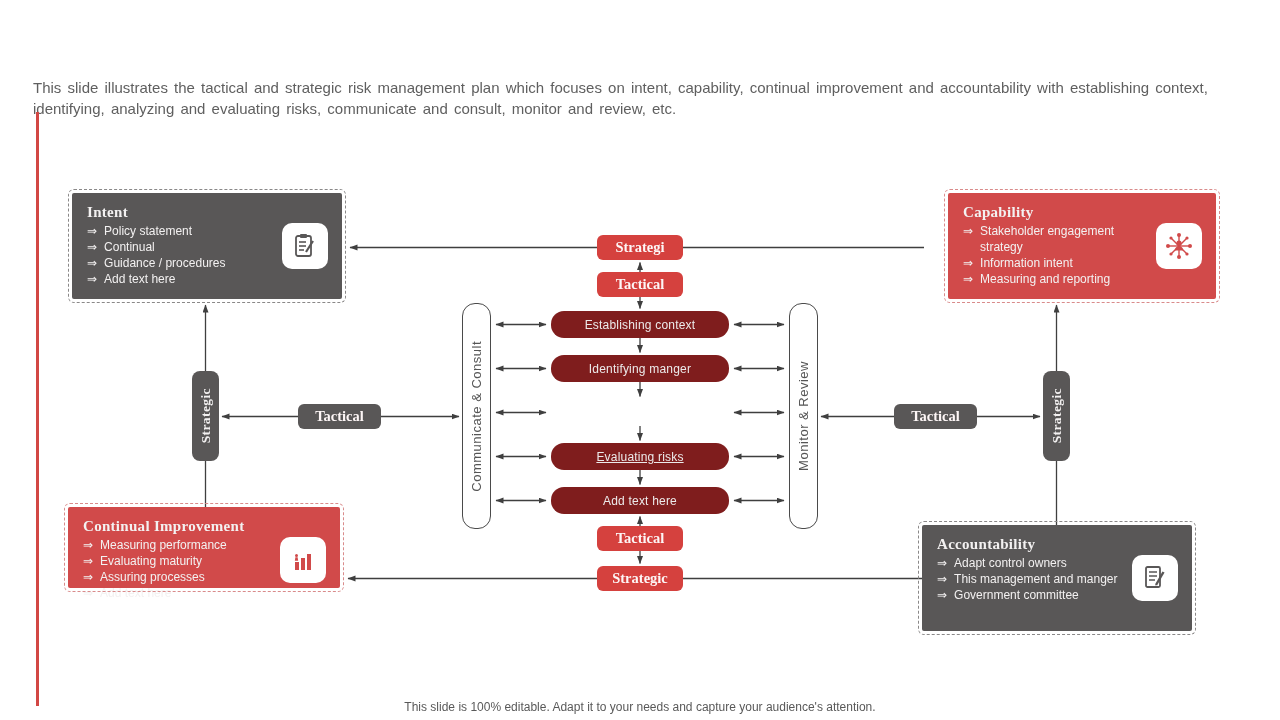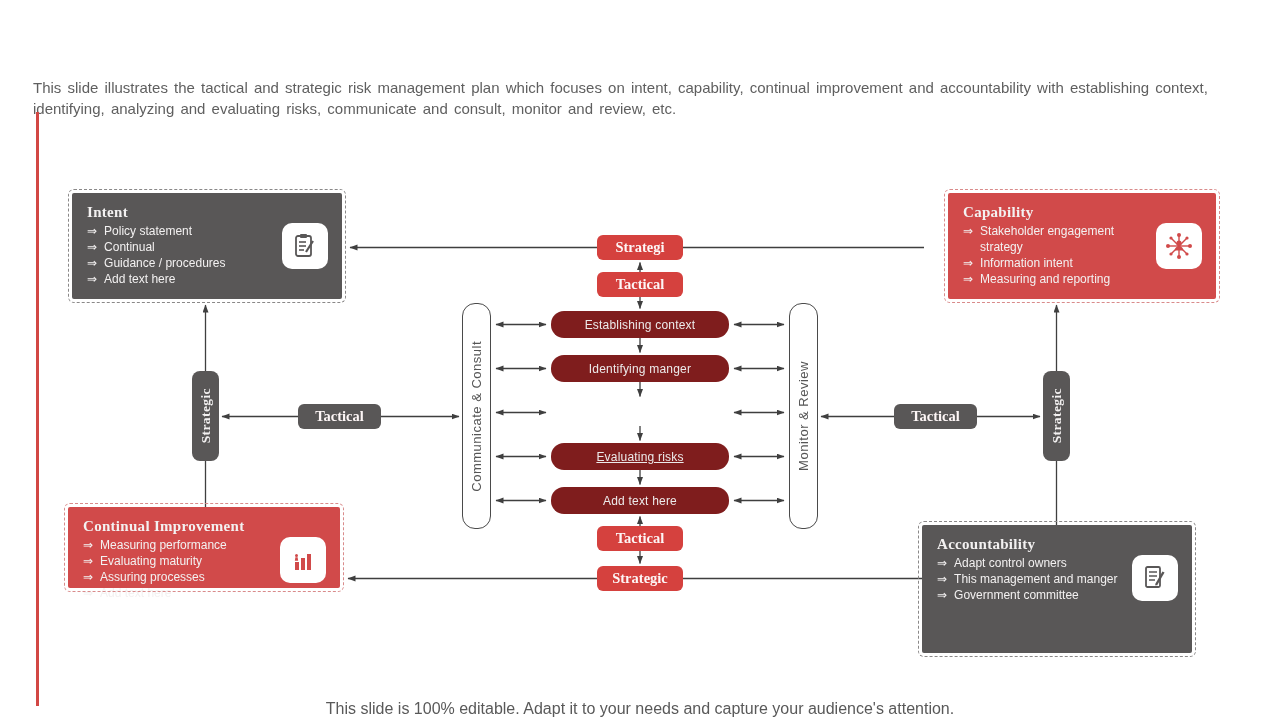--- a/index.html
+++ b/index.html
@@ -13,21 +13,21 @@
     font-family:"Liberation Serif", serif; font-size:34px; font-weight:400;
     color:#262626; letter-spacing:.5px; word-spacing:6px;
   }
   .subtitle {
     position:absolute; left:33px; top:77px; width:1206px;
     font-size:15px; color:#5f5f5f; line-height:1.4; word-spacing:2px;
   }
   .red-stripe { position:absolute; left:36px; top:112px; width:3px; height:594px; background:#d24744; }
   .footer {
     position:absolute; left:0; top:700px; width:1280px; text-align:center;
-    font-size:16px; color:#595959;
+    font-size:12px; color:#595959;
   }
   svg.wires { position:absolute; left:0; top:0; z-index:1; pointer-events:none; }
 
   
   .cbox { position:absolute; z-index:2; border-radius:2px; padding:11px 70px 8px 15px; color:#f3f1f1; }
   .cbox.dark { background:#595757; outline:1px dashed #8a8888; outline-offset:3px; }
   .cbox.red  { background:#d14a4a; outline:1px dashed #d98b8b; outline-offset:3px; }
   .cbox h3 { font-family:"Liberation Serif", serif; font-size:15px; font-weight:700; margin-bottom:3px; letter-spacing:.3px; }
   .cbox ul { list-style:none; }
   .cbox li { display:flex; gap:7px; font-size:12px; line-height:1.33; }
@@ -227,21 +227,21 @@
           <rect x="6" y="16" width="4" height="8"></rect>
           <rect x="12" y="12" width="4" height="12"></rect>
           <rect x="18" y="8" width="4" height="16"></rect>
           <circle cx="7.5" cy="9.5" r="1.5"></circle>
           <path d="M6.4 11.2 h2.2 l0.6 3.5 h-3.4 Z"></path>
         </g>
       </svg>
     </div>
   </div>
 
-  <div class="cbox dark" style="left:922px; top:525px; width:270px; height:128px;">
+  <div class="cbox dark" style="left:922px; top:525px; width:270px; height:106px;">
     <h3>Accountability</h3>
     <ul>
       <li>
           <span class="bu">⇒</span>
           <span>Adapt control owners</span>
         </li>
       <li>
           <span class="bu">⇒</span>
           <span>This management  and manger</span>
         </li>

